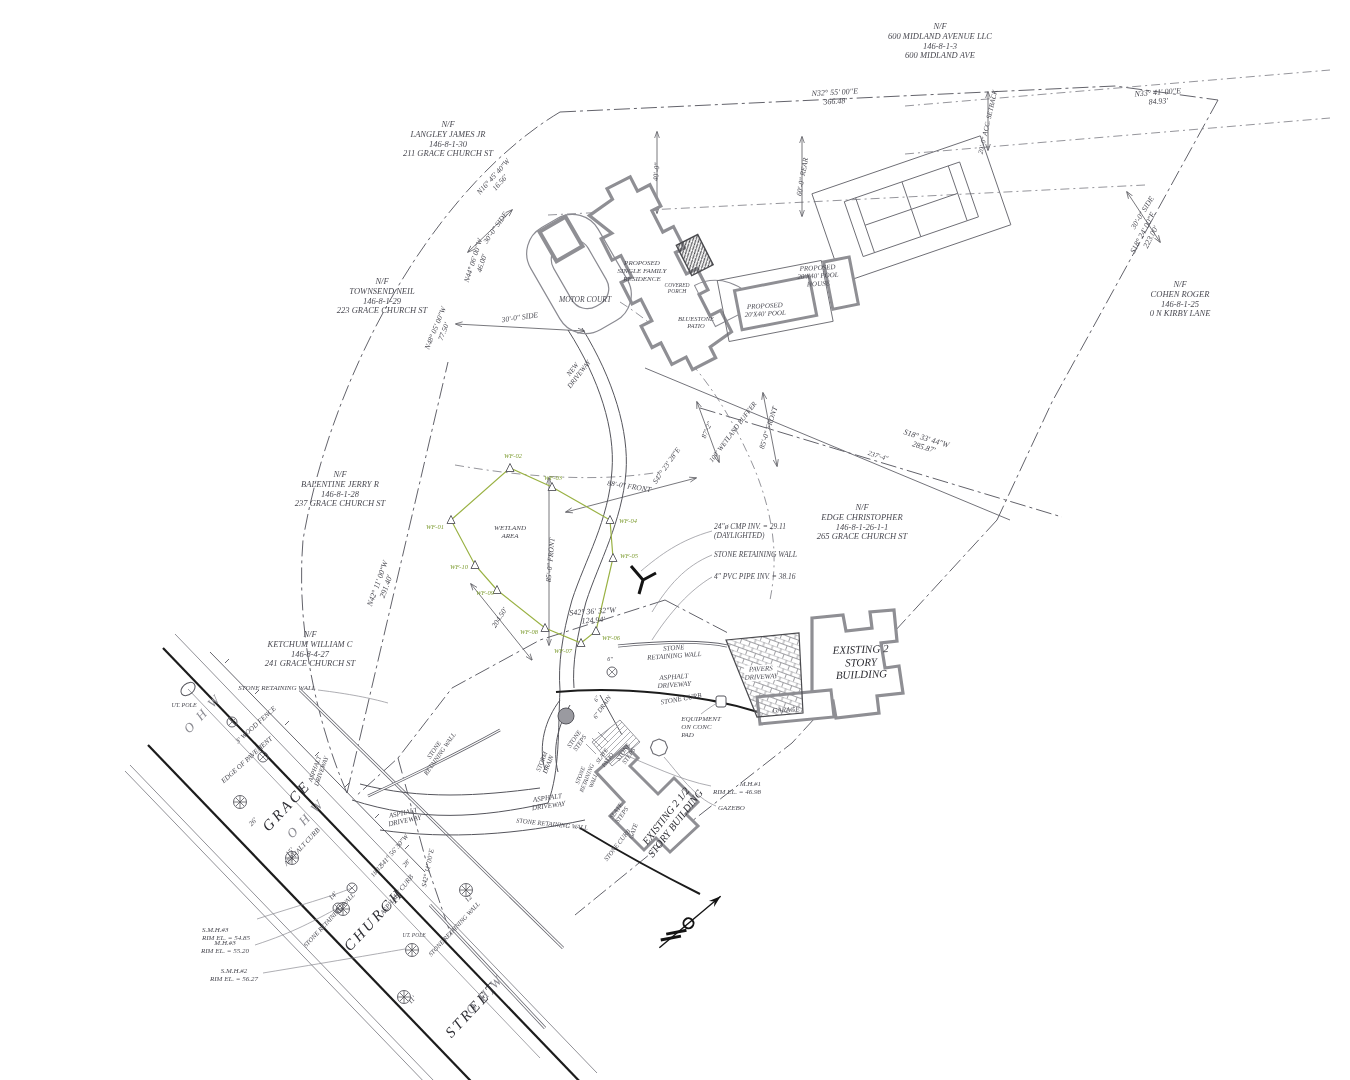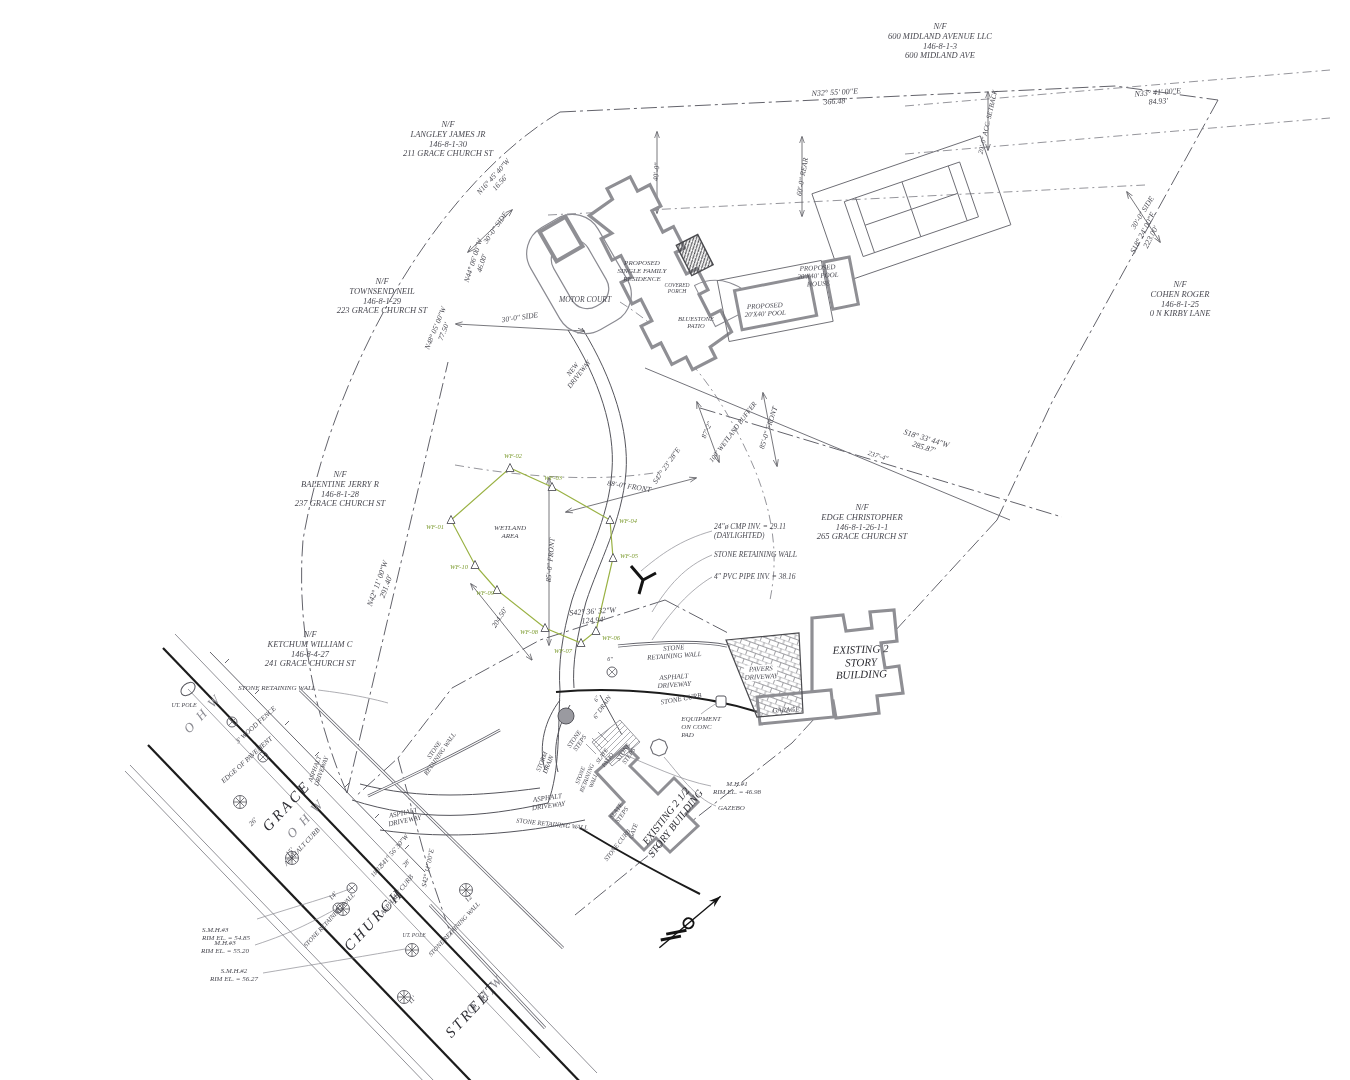--- a/index.html
+++ b/index.html
@@ -403,21 +403,21 @@
       <div class="lbl" style="left: 861px; top: 662px; font-size: 11px; color: rgb(46, 46, 52); text-align: center; transform: translate(-50%, -50%) rotate(-2deg);">
         <div>EXISTING 2</div>
         <div>STORY</div>
         <div>BUILDING</div>
       </div>
       <div class="lbl" style="left: 701px; top: 727px; font-size: 7px; color: rgb(74, 74, 82); text-align: left; transform: translate(-50%, -50%) rotate(0deg);">
         <div>EQUIPMENT</div>
         <div>ON CONC</div>
         <div>PAD</div>
       </div>
-      <div class="lbl" style="left: 713px; top: 788px; font-size: 7px; color: rgb(74, 74, 82); text-align: center; transform: translate(0px, -50%) rotate(0deg);">
+      <div class="lbl" style="left: 713px; top: 788px; font-size: 7px; color: rgb(74, 74, 82); text-align: right; transform: translate(0px, -50%) rotate(0deg);">
         <div>M.H.#1</div>
         <div>RIM EL. = 46.98</div>
       </div>
       <div class="lbl" style="left: 718px; top: 808px; font-size: 7px; color: rgb(74, 74, 82); text-align: left; transform: translate(0px, -50%) rotate(0deg);">
         <div>GAZEBO</div>
       </div>
       <div class="lbl" style="left: 671px; top: 820px; font-size: 10.5px; color: rgb(46, 46, 52); text-align: center; transform: translate(-50%, -50%) rotate(-52deg);">
         <div>EXISTING 2 1/2</div>
         <div>STORY BUILDING</div>
       </div>

